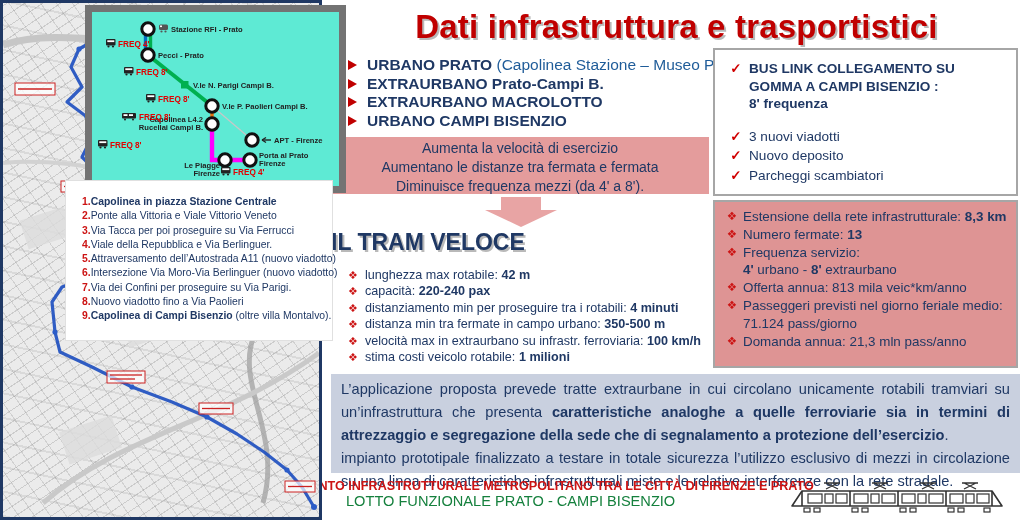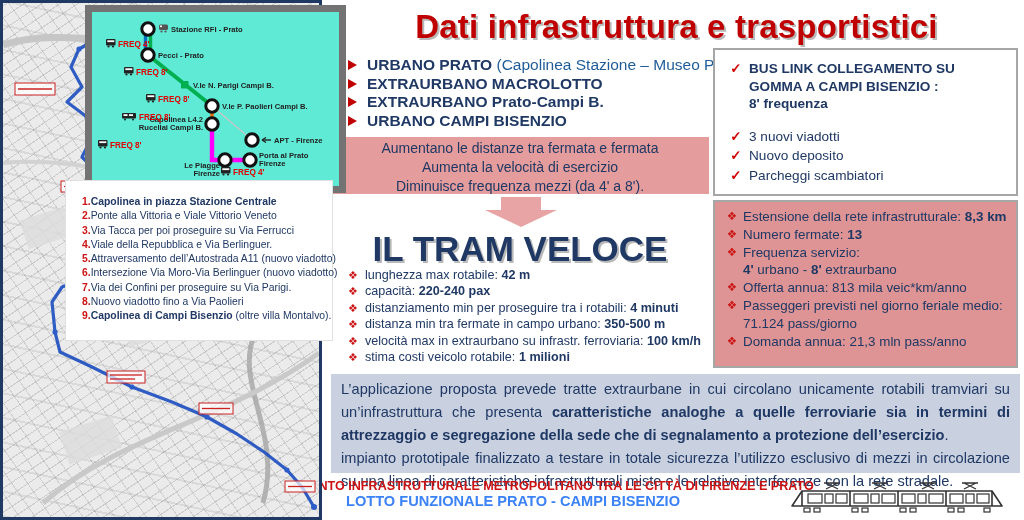--- a/index.html
+++ b/index.html
@@ -39,22 +39,22 @@
   .modes .rest{font-weight:normal;color:#1F5C99;}
   
   .highlight{position:absolute;left:331px;top:137px;width:378px;height:57px;background:#E49C9C;
        text-align:center;font-size:14px;line-height:19px;color:#1F3864;padding-top:2px;
        box-sizing:border-box;}
   
   .arrow-stem{position:absolute;left:501px;top:197px;width:40px;height:13px;background:#E8A4A4;}
   .arrow-head{position:absolute;left:485px;top:210px;width:0;height:0;border-left:36px solid transparent;
        border-right:36px solid transparent;border-top:17px solid #E8A4A4;}
   
-  .tram-heading{position:absolute;left:331px;top:229px;width:378px;text-align:center;
-       font-size:35px;font-weight:bold;color:#1F3864;text-shadow:2px 2px 0 #b9b9b9;}
+  .tram-heading{position:absolute;left:331px;top:229px;width:378px;
+       font-size:23px;font-weight:bold;color:#1F3864;text-shadow:2px 2px 0 #b9b9b9;}
   
   .specs{position:absolute;left:336px;top:267px;width:374px;}
   .specs ul{list-style:none;margin:0;padding:0;}
   .specs li{font-size:12.6px;line-height:16.4px;color:#1F3864;white-space:nowrap;margin-left:12px;}
   .dmd{color:#CC1414;font-size:11px;margin-right:7px;}
   .specs b{font-weight:bold;}
   
   .bus-box{position:absolute;left:713px;top:48px;width:305px;height:148px;background:#fff;
        border:2px solid #a6a6a6;box-sizing:border-box;padding:10px 8px 0 8px;}
   .bus-box .row{display:flex;font-size:13.6px;color:#1F3864;}
@@ -70,22 +70,22 @@
   .net-box .blt{flex:0 0 22px;text-align:center;color:#CC1414;font-size:11.5px;}
   .net-box b{font-weight:bold;}
   
   .desc-box{position:absolute;left:331px;top:374px;width:689px;height:99px;background:#C9D0DF;
        box-sizing:border-box;padding:4px 10px 0 10px;font-size:14.6px;line-height:23px;
        color:#1F3864;text-align:justify;}
   .desc-box b{font-weight:bold;}
   
   .footer-line1{position:absolute;left:310px;top:479px;font-size:12.6px;font-weight:bold;
        color:#CC1414;white-space:nowrap;z-index:1;}
-  .footer-line2{position:absolute;left:346px;top:493px;font-size:14.6px;font-weight:bold;
-       color:#3b82f6;white-space:nowrap;z-index:1;}
+  .footer-line2{position:absolute;left:346px;top:493px;font-size:14.6px;font-weight:normal;
+       color:#15803d;white-space:nowrap;z-index:1;}
   .tram-icon{position:absolute;left:788px;top:481px;z-index:1;}
 </style>
 </head>
 <body>
 
 <div class="slide">
 
   <div class="footer-line1">ENTO INFRASTRUTTURALE METROPOLITANO TRA LE CITTÀ DI FIRENZE E PRATO</div>
   <div class="footer-line2">LOTTO FUNZIONALE PRATO - CAMPI BISENZIO</div>
 
@@ -313,29 +313,29 @@
       <li><span class="n">8.</span><span class="t">Nuovo viadotto fino a Via Paolieri</span></li>
       <li class="b1"><span class="n">9.</span><span class="t">Capolinea di Campi Bisenzio </span><span class="sfx">(oltre villa Montalvo).</span></li>
     </ol>
   </div>
 
   <div class="title">Dati infrastruttura e trasportistici</div>
 
   <div class="modes">
     <ul>
       <li><span class="tri"></span><b>URBANO PRATO </b><span class="rest">(Capolinea Stazione – Museo Pecci)</span></li>
+      <li><span class="tri"></span><b>EXTRAURBANO Prato-Campi B.</b><span class="rest"></span></li>
       <li><span class="tri"></span><b>EXTRAURBANO MACROLOTTO</b><span class="rest"></span></li>
-      <li><span class="tri"></span><b>EXTRAURBANO Prato-Campi B.</b><span class="rest"></span></li>
       <li><span class="tri"></span><b>URBANO CAMPI BISENZIO</b><span class="rest"></span></li>
     </ul>
   </div>
 
   <div class="highlight">
+    <div>Aumenta la velocità di esercizio</div>
     <div>Aumentano le distanze tra fermata e fermata</div>
-    <div>Aumenta la velocità di esercizio</div>
     <div>Diminuisce frequenza mezzi (da 4' a 8').</div>
   </div>
 
   <div class="arrow-stem"></div>
   <div class="arrow-head"></div>
 
   <div class="tram-heading">IL TRAM VELOCE</div>
 
   <div class="specs">
     <ul>

